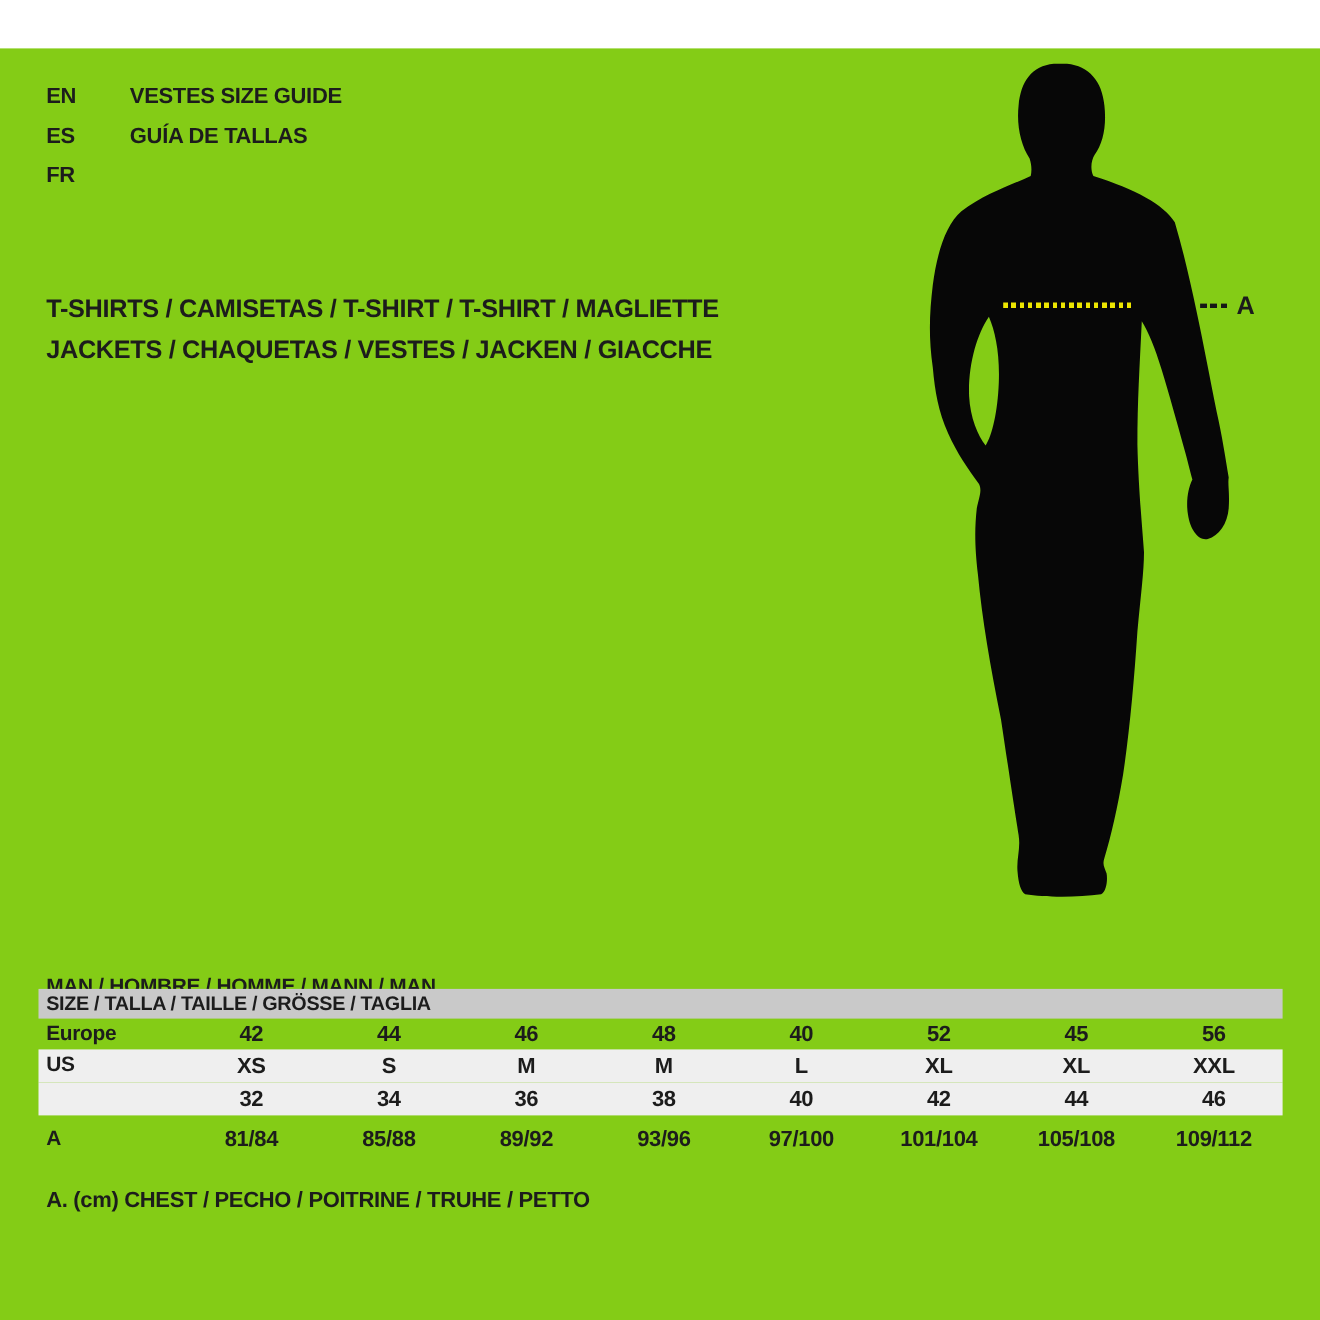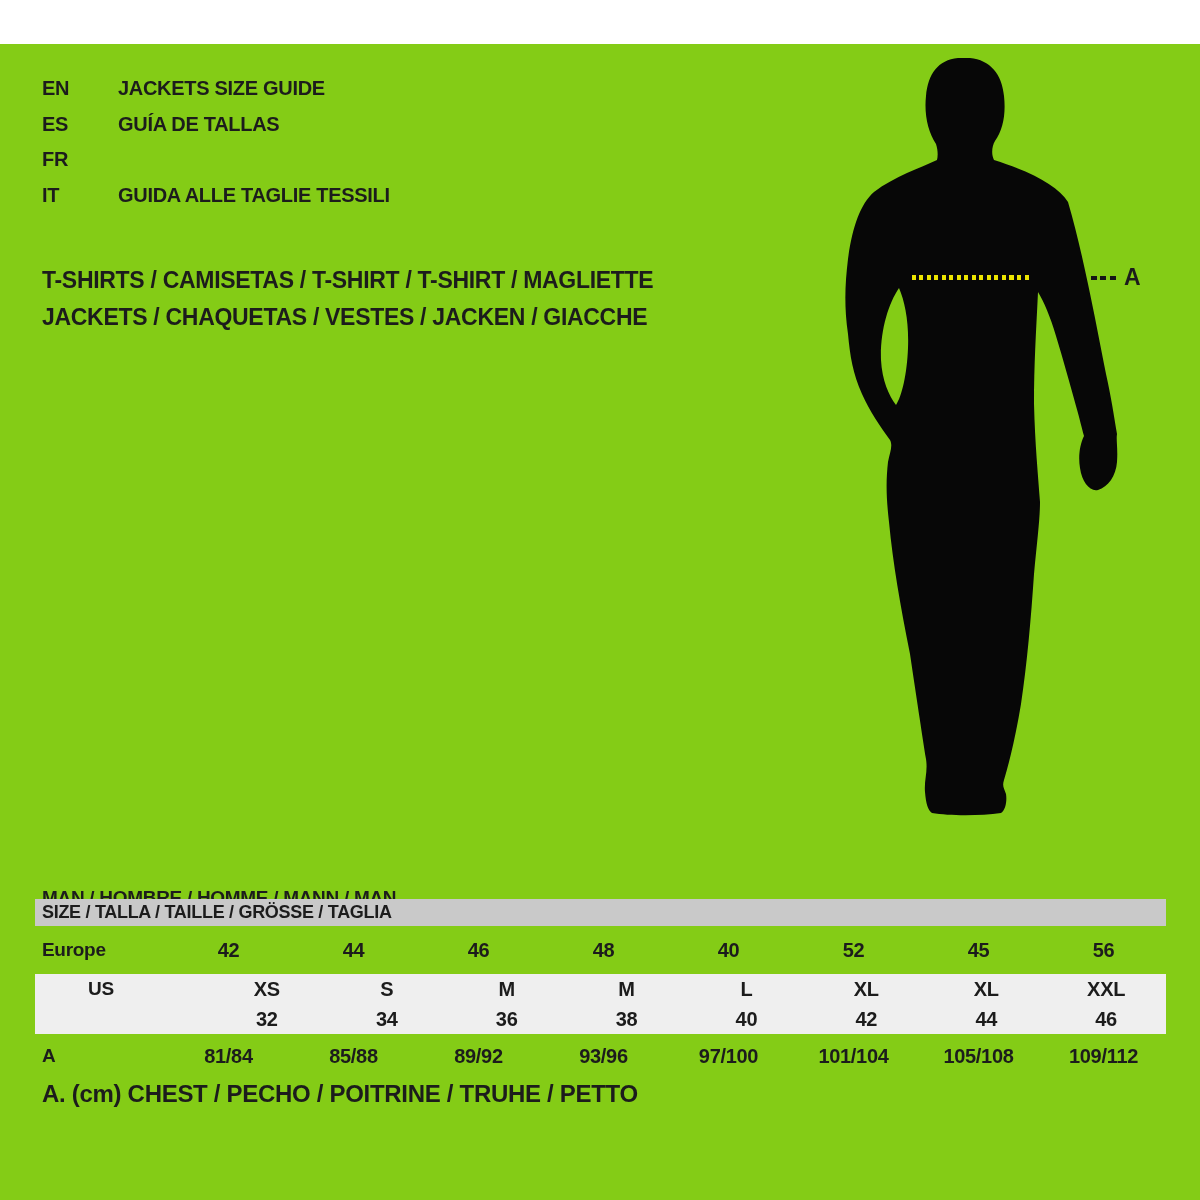--- a/index.html
+++ b/index.html
@@ -27,50 +27,46 @@
   .measure-label { position:absolute; left:1124px; top:220px; font-size:23px; }
   
   .man-title { position:absolute; left:42px; top:843px; font-size:19px; }
   
   .size-table { position:absolute; left:35px; top:855px; width:1131px; }
   .t-header {
     height:27px; background:#c9c9c9; display:flex; align-items:center;
     padding-left:7px; font-size:18px; box-sizing:border-box;
   }
   .t-row { display:flex; align-items:center; font-size:20px; }
-  .t-row.shaded { background:#efefef;padding-left:46px; }
+  .t-row.shaded { background:#efefef; }
   .t-row .lbl { width:124px; padding-left:7px; font-size:19px; }
   .t-row .val { width:125px; text-align:center; }
-  .row-europe { height:48px; }
+  .row-europe { height:28px; }
   .row-us { height:30px; }
   .row-num { height:30px; }
   .row-a { height:44px; }
   
-  .footnote { position:absolute; left:42px; top:1036px; font-size:24px; }
+  .footnote { position:absolute; left:42px; top:1036px; font-size:20px; }
 </style>
 </head>
 <body>
 
 <div class="page">
 
   <div class="lang-block">
     <div class="lang-row">
       <span class="lang-code">EN</span>
-      <span class="lang-label">JACKETS SIZE GUIDE</span>
+      <span class="lang-label">VESTES SIZE GUIDE</span>
     </div>
     <div class="lang-row">
       <span class="lang-code">ES</span>
       <span class="lang-label">GUÍA DE TALLAS</span>
     </div>
     <div class="lang-row">
       <span class="lang-code">FR</span>
-    </div>
-    <div class="lang-row">
-      <span class="lang-code">IT</span>
-      <span class="lang-label">GUIDA ALLE TAGLIE TESSILI</span>
     </div>
   </div>
 
   <div class="cat-block">
     <div>T-SHIRTS / CAMISETAS / T-SHIRT / T-SHIRT / MAGLIETTE</div>
     <div>JACKETS / CHAQUETAS / VESTES / JACKEN / GIACCHE</div>
   </div>
 
   <svg class="figure-svg" width="290" height="770" viewBox="840 10 290 770" xmlns="http://www.w3.org/2000/svg">
     <path fill="#070707" fill-rule="evenodd" d="

